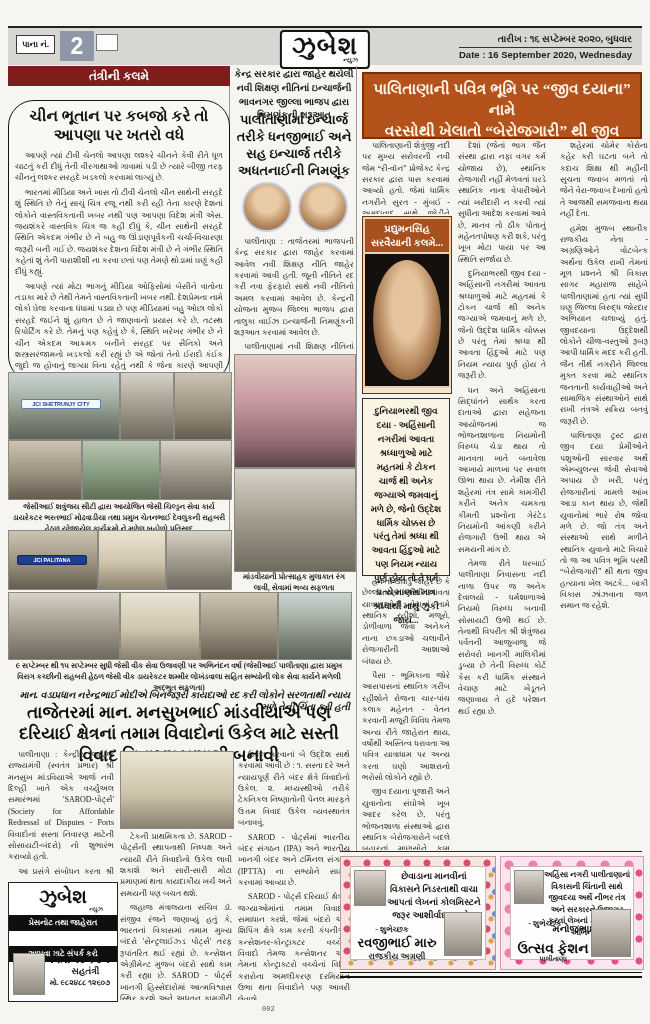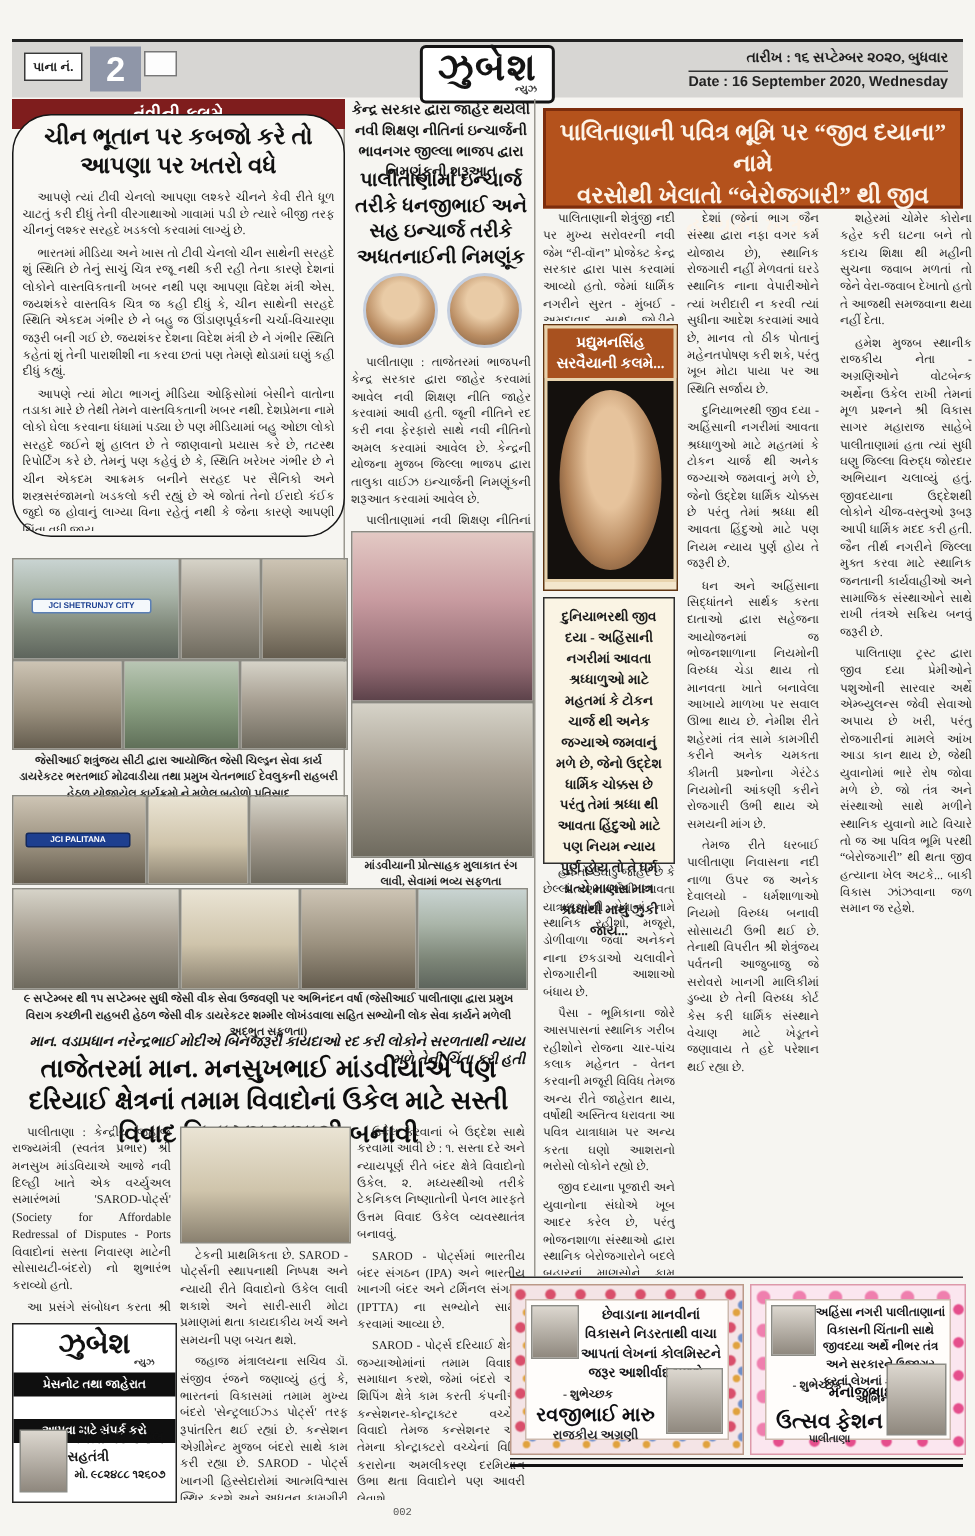--- a/index.html
+++ b/index.html
@@ -49,21 +49,21 @@
   .chip{position:absolute;background:#f4f8fb;border:1px solid #5a7fb5;color:#1c3f90;
         font:bold 5.5px/1.15 "Liberation Sans",sans-serif;padding:1px 3px;border-radius:2px;text-align:center;}
   .circle{border-radius:50%;border:2px solid #c4cede;background:radial-gradient(circle at 50% 36%,#e9cba6 0 32%,#b98c62 64%,#7a5a3e);}
   
   .cad{border:1.5px solid #222;background:#fff;}
   .cad .lg{font:bold 19px/1 "Liberation Serif",serif;text-align:center;color:#111;}
   .cad .lgs{font:bold 6px/1 "Liberation Sans",sans-serif;text-align:right;color:#333;padding-right:14px;}
   .cbar{background:#0f0f0f;color:#fff;font:bold 8px/1.5 "Liberation Serif",serif;text-align:center;padding:2px 3px;}
   .sp{border:1px solid #8c8c86;background:linear-gradient(180deg,#dcd7cf,#8f887e);}
   .cnm{font:bold 11px/1.2 "Liberation Serif",serif;text-align:center;color:#101010;}
-  .crl{font:bold 9px/1.3 "Liberation Serif",serif;text-align:left;color:#181818;}
+  .crl{font:bold 9px/1.3 "Liberation Serif",serif;text-align:center;color:#181818;margin-left:11px;}
   .cph{font:bold 7.5px/1.3 "Liberation Serif",serif;text-align:center;color:#181818;}
   
   .fl1{background:radial-gradient(circle at 6px 6px,#d94f6b 0 3px,transparent 4px),
        radial-gradient(circle at 14px 13px,#6f8fc9 0 2.5px,transparent 3.5px),
        radial-gradient(circle at 10px 18px,#e0a23e 0 2px,transparent 3px),#f4e4e6;
        background-size:20px 22px;border:1px solid #b98;}
   .fl2{background:radial-gradient(circle at 8px 8px,#ef7fae 0 4px,transparent 5px),
        radial-gradient(circle at 18px 16px,#e54e8c 0 3px,transparent 4px),#fbe6ef;
        background-size:24px 22px;border:1px solid #d9a;}
   .adin{position:absolute;inset:9px;background:#fffdfb;border:1px solid #ccb9ae;}
@@ -90,21 +90,21 @@
     <div class="abs" style="right:10px;top:5px;text-align:right;">
       <div class="dt1">તારીખ : ૧૬ સપ્ટેમ્બર ૨૦૨૦, બુધવાર</div>
       <div class="dt2">Date : 16 September 2020, Wednesday</div>
     </div>
   </div>
 
   <div class="abs vline" style="left:229px;top:66px;height:524px;"></div>
   <div class="abs vline" style="left:356px;top:66px;height:785px;"></div>
 
   <div class="abs kbar" style="left:8px;top:66px;width:222px;height:20px;">તંત્રીની કલમે</div>
-  <div class="abs edbox" style="left:8px;top:76px;width:208px;height:270px;border-radius:26px;">
+  <div class="abs edbox" style="left:8px;top:100px;width:208px;height:270px;border-radius:26px;">
     <div class="h1">ચીન ભૂતાન પર કબજો કરે તો આપણા પર ખતરો વધે</div>
     <div class="txt" style="margin-top:5px;height:228px;">
         <p>આપણે ત્યાં ટીવી ચેનલો આપણા લશ્કરે ચીનને કેવી રીતે ધૂળ ચાટતું કરી દીધું તેની વીરગાથાઓ ગાવામાં પડી છે ત્યારે બીજી તરફ ચીનનું લશ્કર સરહદે ખડકલો કરવામાં લાગ્યું છે.</p>
         <p>ભારતમાં મીડિયા અને ખાસ તો ટીવી ચેનલો ચીન સાથેની સરહદે શું સ્થિતિ છે તેનું સાચું ચિત્ર રજૂ નથી કરી રહી તેના કારણે દેશનાં લોકોને વાસ્તવિકતાની ખબર નથી પણ આપણા વિદેશ મંત્રી એસ. જયશંકરે વાસ્તવિક ચિત્ર જ કહી દીધું કે, ચીન સાથેની સરહદે સ્થિતિ એકદમ ગંભીર છે ને બહુ જ ઊંડાણપૂર્વકની ચર્ચા-વિચારણા જરૂરી બની ગઈ છે. જયશંકર દેશના વિદેશ મંત્રી છે ને ગંભીર સ્થિતિ કહેતાં શું તેની પારાશીશી ના કરવા છતાં પણ તેમણે થોડામાં ઘણું કહી દીધું કહ્યું.</p>
         <p>આપણે ત્યાં મોટા ભાગનું મીડિયા ઓફિસોમાં બેસીને વાતોના તડાકા મારે છે તેથી તેમને વાસ્તવિકતાની ખબર નથી. દેશપ્રેમના નામે લોકો ઘેલા કરવાના ધંધામાં પડ્યા છે પણ મીડિયામાં બહુ ઓછા લોકો સરહદે જઈને શું હાલત છે તે જાણવાનો પ્રયાસ કરે છે, તટસ્થ રિપોર્ટિંગ કરે છે. તેમનું પણ કહેવું છે કે, સ્થિતિ ખરેખર ગંભીર છે ને ચીન એકદમ આક્રમક બનીને સરહદ પર સૈનિકો અને શસ્ત્રસરંજામનો ખડકલો કરી રહ્યું છે એ જોતાં તેનો ઈરાદો કંઈક જુદો જ હોવાનું લાગ્યા વિના રહેતું નથી કે જેના કારણે આપણી ચિંતા વધી જાય.</p>
       </div>
   </div>
 
   <div class="abs" style="left:8px;top:372px;width:222px;height:126px;">
     <div class="abs ph ph-sky" style="left:0;top:0;width:110px;height:66px;">

